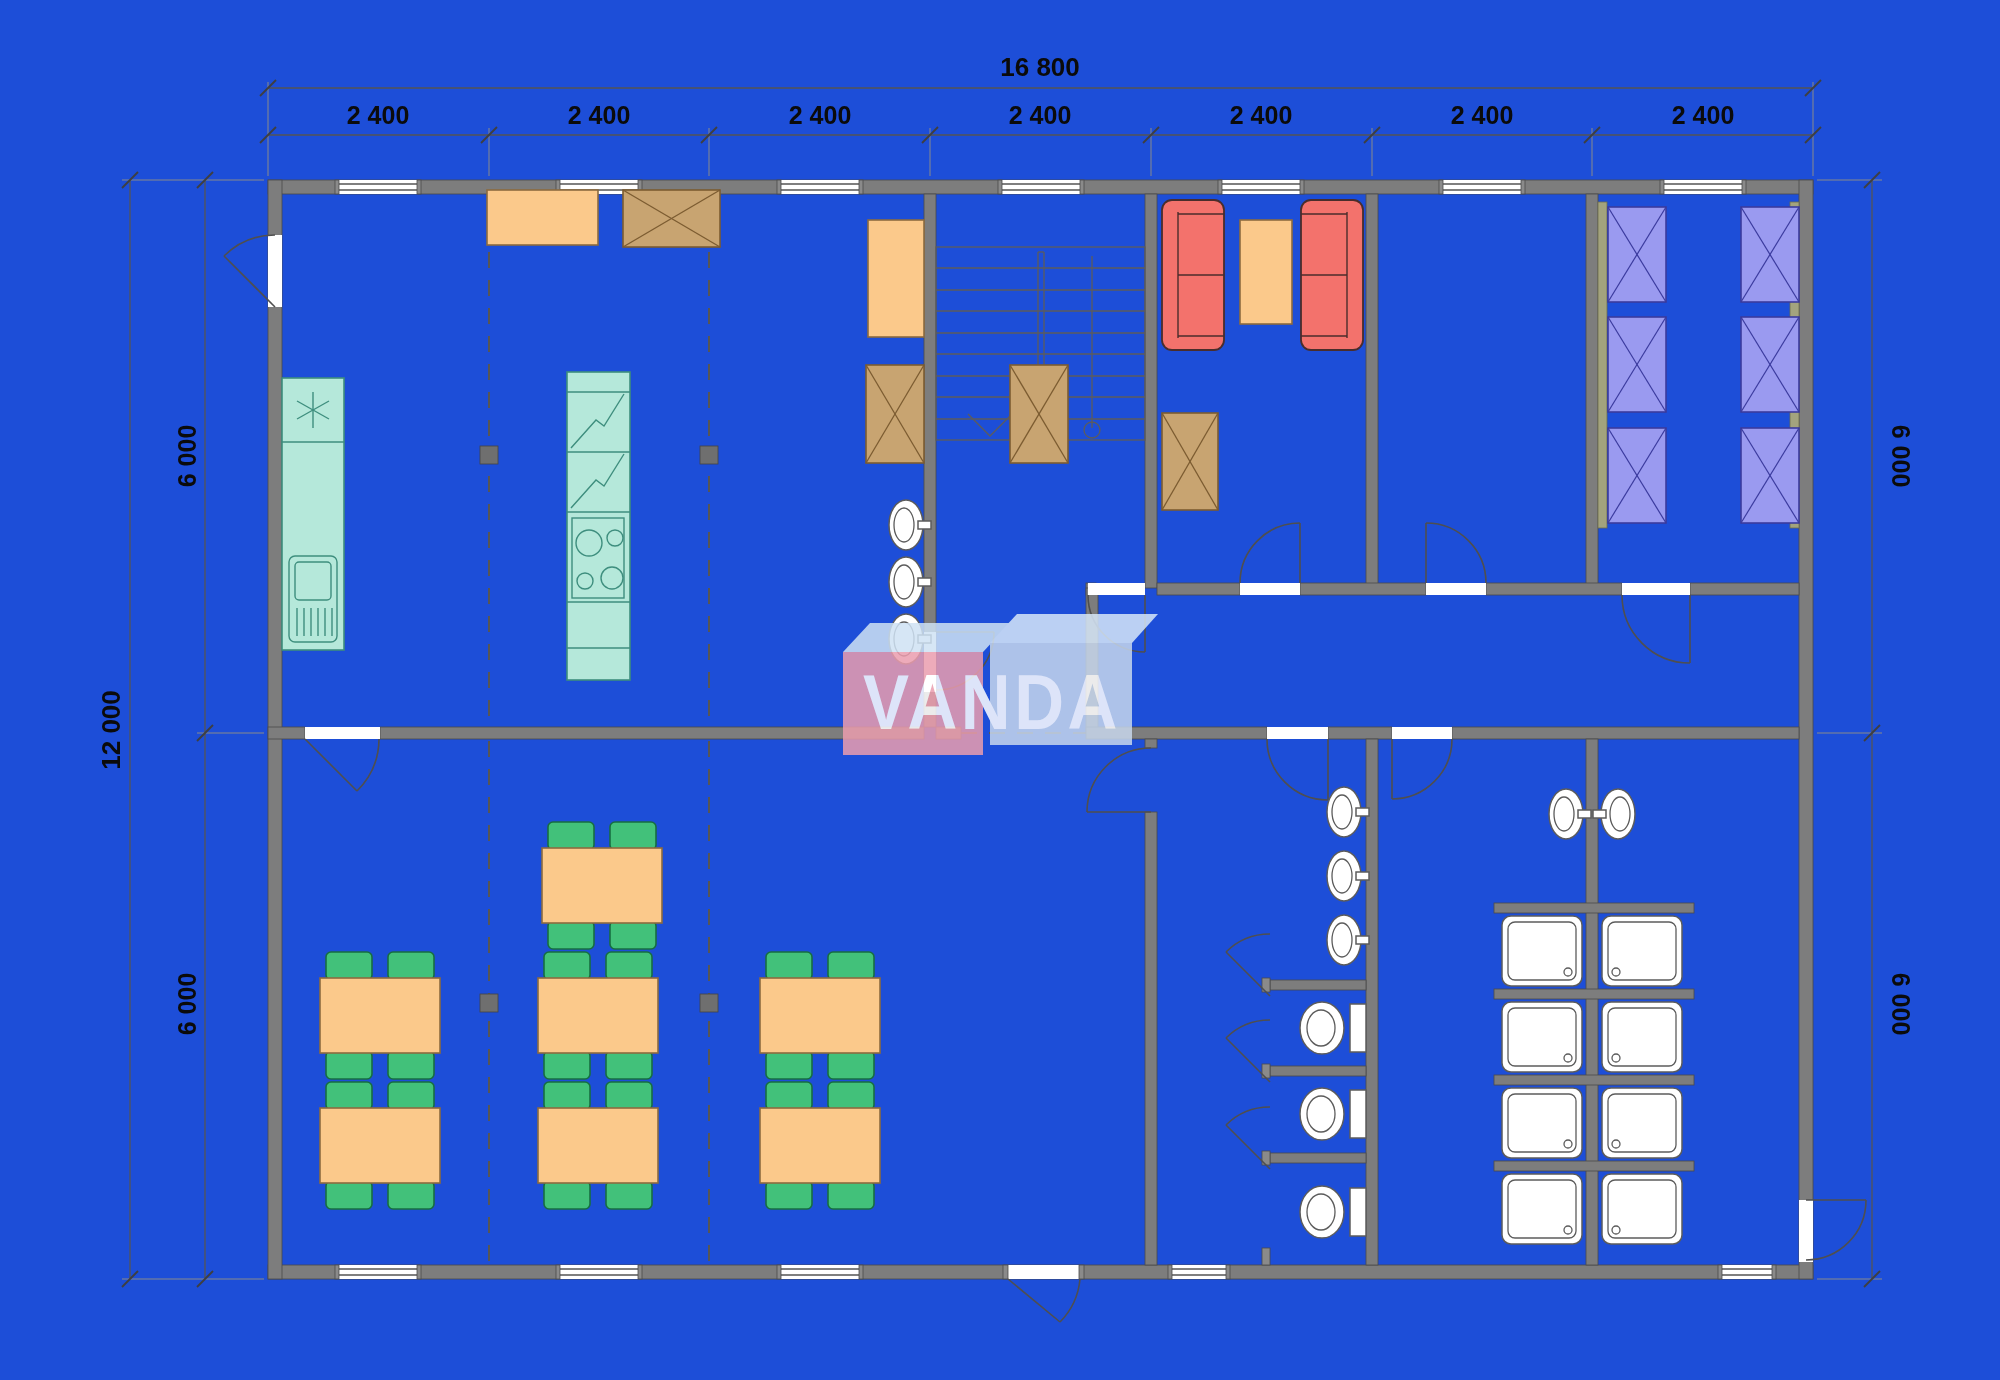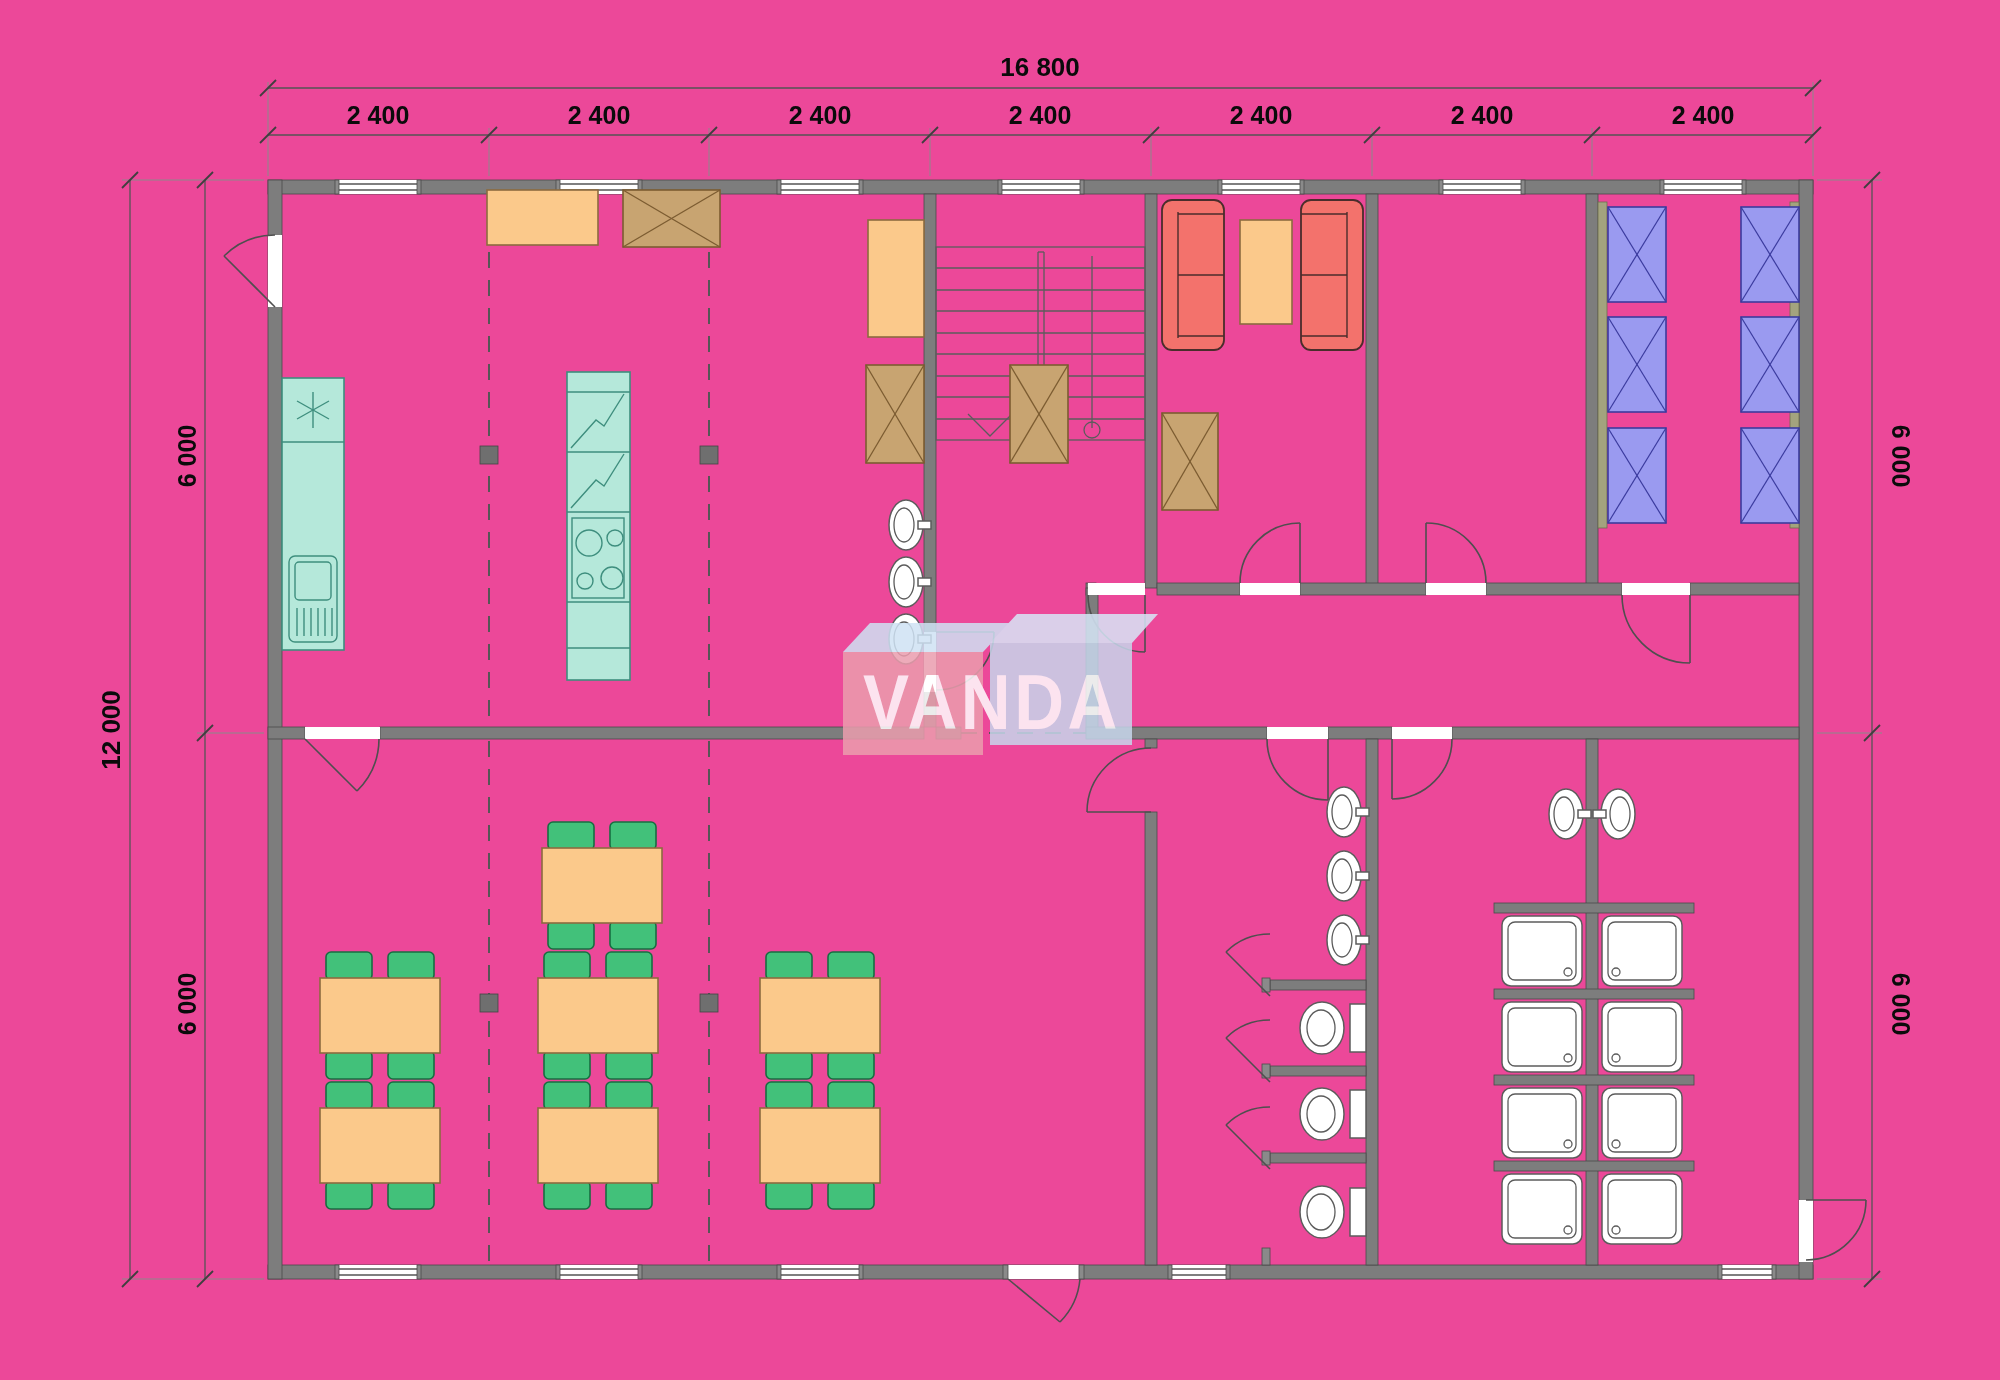--- a/index.html
+++ b/index.html
@@ -1,16 +1,16 @@
 <!DOCTYPE html>
 <html><head>
 <meta charset="utf-8">
 <style>
   html,body{margin:0;padding:0;background:#ffffff;}
-  .stage{width:2000px;height:1380px;position:relative;background:#ec4899;
+  .stage{width:2000px;height:1380px;position:relative;background:#1d4ed8;
          font-family:"Liberation Sans", sans-serif;}
   svg{display:block}
   
   .wall{fill:#7d7d7d;stroke:#4a4a4a;stroke-width:.8;}
   .jamb{fill:#8a8a8a;stroke:#4a4a4a;stroke-width:.8;}
   .colm{fill:#6f6f6f;stroke:#444;stroke-width:.8;}
   .win{fill:#ffffff;stroke:none;}
   .winln{stroke:#555;stroke-width:1.4;fill:none;}
   .grid{stroke:#565656;stroke-width:2;stroke-dasharray:16 12;fill:none;}
   .door{stroke:#4f4f4f;stroke-width:1.6;fill:none;}

